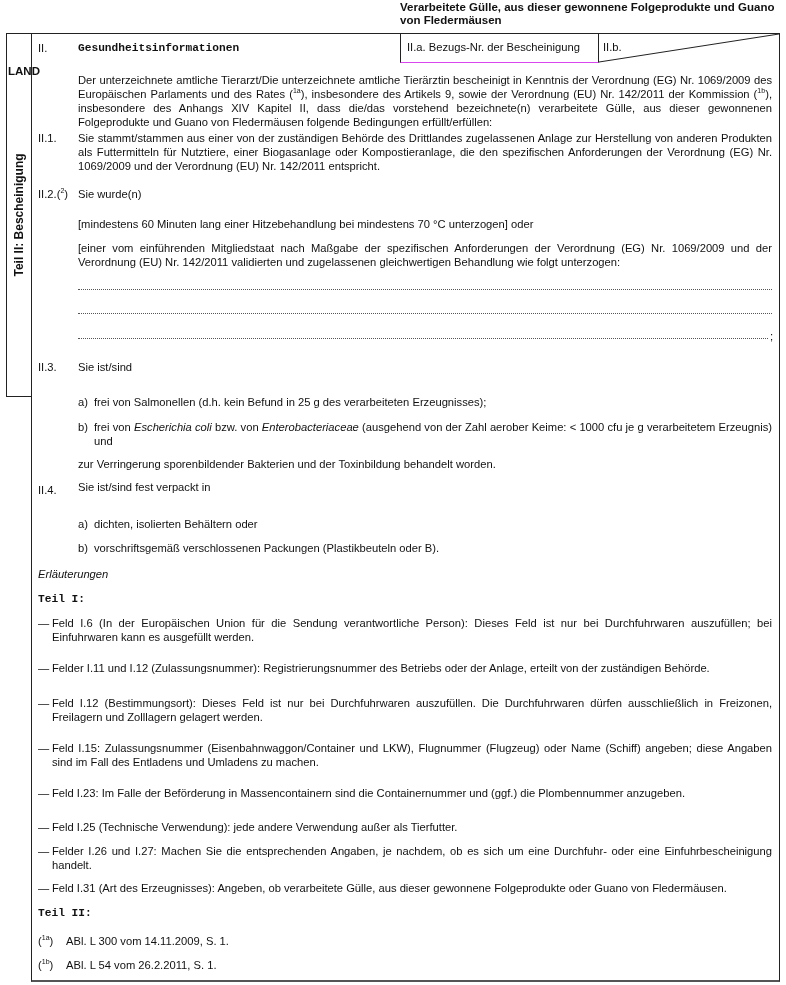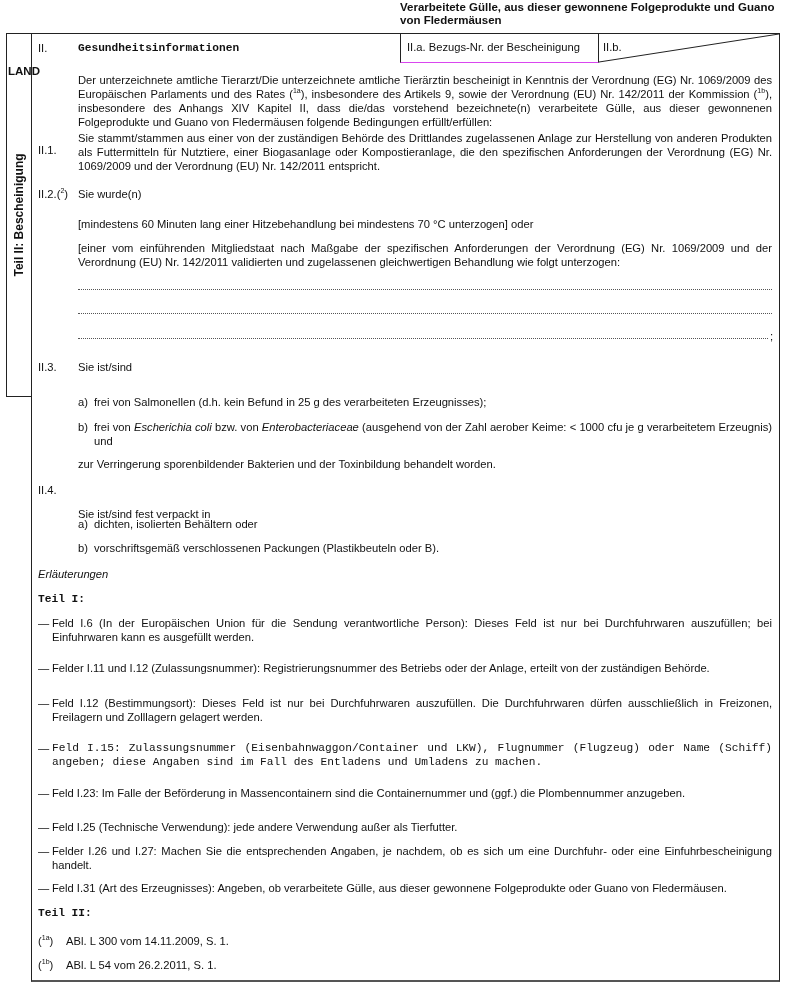--- a/index.html
+++ b/index.html
@@ -47,61 +47,61 @@
 <div class="abs hdr-b">
   <svg width="182" height="30">
     <line x1="0" y1="29.5" x2="182" y2="29.5" stroke="#222" stroke-width="0"></line>
     <line x1="1" y1="29" x2="181" y2="1" stroke="#222" stroke-width="1"></line>
   </svg>
   <span style="position:relative;">II.b.</span>
 </div>
 
 <div class="abs txt" style="top:73px;"><span>Der unterzeichnete amtliche Tierarzt/Die unterzeichnete amtliche Tierärztin bescheinigt in Kenntnis der Verordnung (EG) Nr. 1069/2009 des Europäischen Parlaments und des Rates (</span><sup>1a</sup><span>), insbesondere des Artikels 9, sowie der Verordnung (EU) Nr. 142/2011 der Kommission (</span><sup>1b</sup><span>), insbesondere des Anhangs XIV Kapitel II, dass die/das vorstehend bezeichnete(n) verarbeitete Gülle, aus dieser gewonnenen Folgeprodukte und Guano von Fledermäusen folgende Bedingungen erfüllt/erfüllen:</span></div>
 
-<div class="abs num" style="top:131px;margin-top:12px;">II.1.</div>
+<div class="abs num" style="top:131px;">II.1.</div>
 <div class="abs txt" style="top:131px;">Sie stammt/stammen aus einer von der zuständigen Behörde des Drittlandes zugelassenen Anlage zur Herstellung von anderen Produkten als Futtermitteln für Nutztiere, einer Biogasanlage oder Kompostieranlage, die den spezifischen Anforderungen der Verordnung (EG) Nr. 1069/2009 und der Verordnung (EU) Nr. 142/2011 entspricht.</div>
 
 <div class="abs num" style="top:187px;"><span>II.2.(</span><sup>2</sup><span>)</span></div>
 <div class="abs txt" style="top:187px;">Sie wurde(n)</div>
 <div class="abs txt" style="top:217px;">[mindestens 60 Minuten lang einer Hitzebehandlung bei mindestens 70 °C unterzogen] oder</div>
 <div class="abs txt" style="top:241px;">[einer vom einführenden Mitgliedstaat nach Maßgabe der spezifischen Anforderungen der Verordnung (EG) Nr. 1069/2009 und der Verordnung (EU) Nr. 142/2011 validierten und zugelassenen gleichwertigen Behandlung wie folgt unterzogen:</div>
 <div class="abs dots" style="top:285px;"></div>
 <div class="abs dots" style="top:309px;"></div>
 <div class="abs dots" style="top:334px; width:690px;"></div>
 <div class="abs semi" style="top:329px;">;</div>
 
 <div class="abs num" style="top:360px;">II.3.</div>
 <div class="abs txt" style="top:360px;">Sie ist/sind</div>
 <div class="abs sub" style="top:395px;">a)</div>
 <div class="abs subtxt" style="top:395px;">frei von Salmonellen (d.h. kein Befund in 25 g des verarbeiteten Erzeugnisses);</div>
 <div class="abs sub" style="top:420px;">b)</div>
 <div class="abs subtxt" style="top:420px;"><span>frei von </span><span class="it">Escherichia coli</span><span> bzw. von </span><span class="it">Enterobacteriaceae</span><span> (ausgehend von der Zahl aerober Keime: &lt; 1000 cfu je g verarbeitetem Erzeugnis) und</span></div>
 <div class="abs txt" style="top:457px;">zur Verringerung sporenbildender Bakterien und der Toxinbildung behandelt worden.</div>
 
 <div class="abs num" style="top:483px;">II.4.</div>
-<div class="abs txt" style="top:507px;">Sie ist/sind fest verpackt in</div>
+<div class="abs txt" style="top:480px;">Sie ist/sind fest verpackt in</div>
 <div class="abs sub" style="top:517px;">a)</div>
 <div class="abs subtxt" style="top:517px;">dichten, isolierten Behältern oder</div>
 <div class="abs sub" style="top:541px;">b)</div>
 <div class="abs subtxt" style="top:541px;">vorschriftsgemäß verschlossenen Packungen (Plastikbeuteln oder B).</div>
 
 <div class="abs it" style="left:38px; top:567px;">Erläuterungen</div>
 <div class="abs b" style="left:38px; top:592px;">Teil I:</div>
 
 <div class="abs dash" style="top:616px;">—</div>
 <div class="abs dashtxt" style="top:616px;">Feld I.6 (In der Europäischen Union für die Sendung verantwortliche Person): Dieses Feld ist nur bei Durchfuhrwaren auszufüllen; bei Einfuhrwaren kann es ausgefüllt werden.</div>
 
 <div class="abs dash" style="top:661px;">—</div>
 <div class="abs dashtxt" style="top:661px;">Felder I.11 und I.12 (Zulassungsnummer): Registrierungsnummer des Betriebs oder der Anlage, erteilt von der zuständigen Behörde.</div>
 
 <div class="abs dash" style="top:696px;">—</div>
 <div class="abs dashtxt" style="top:696px;">Feld I.12 (Bestimmungsort): Dieses Feld ist nur bei Durchfuhrwaren auszufüllen. Die Durchfuhrwaren dürfen ausschließlich in Freizonen, Freilagern und Zolllagern gelagert werden.</div>
 
 <div class="abs dash" style="top:741px;">—</div>
-<div class="abs dashtxt" style="top:741px;font-family:Liberation Mono, monospace;">Feld I.15: Zulassungsnummer (Eisenbahnwaggon/Container und LKW), Flugnummer (Flugzeug) oder Name (Schiff) angeben; diese Angaben sind im Fall des Entladens und Umladens zu machen.</div>
+<div class="abs dashtxt" style="top:741px;">Feld I.15: Zulassungsnummer (Eisenbahnwaggon/Container und LKW), Flugnummer (Flugzeug) oder Name (Schiff) angeben; diese Angaben sind im Fall des Entladens und Umladens zu machen.</div>
 
 <div class="abs dash" style="top:786px;">—</div>
 <div class="abs dashtxt" style="top:786px;">Feld I.23: Im Falle der Beförderung in Massencontainern sind die Containernummer und (ggf.) die Plombennummer anzugeben.</div>
 
 <div class="abs dash" style="top:820px;">—</div>
 <div class="abs dashtxt" style="top:820px;">Feld I.25 (Technische Verwendung): jede andere Verwendung außer als Tierfutter.</div>
 
 <div class="abs dash" style="top:844px;">—</div>
 <div class="abs dashtxt" style="top:844px;">Felder I.26 und I.27: Machen Sie die entsprechenden Angaben, je nachdem, ob es sich um eine Durchfuhr- oder eine Einfuhrbescheinigung handelt.</div>
 

